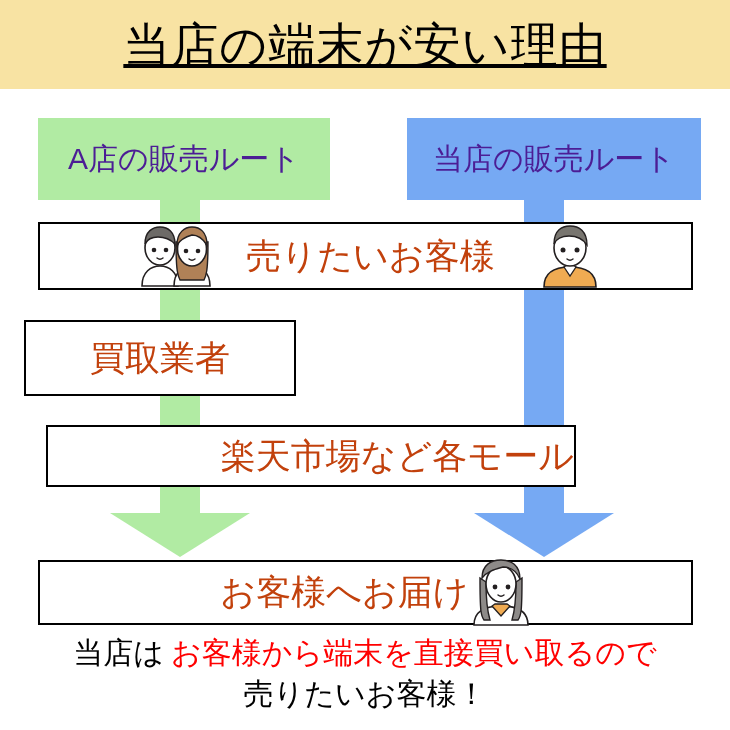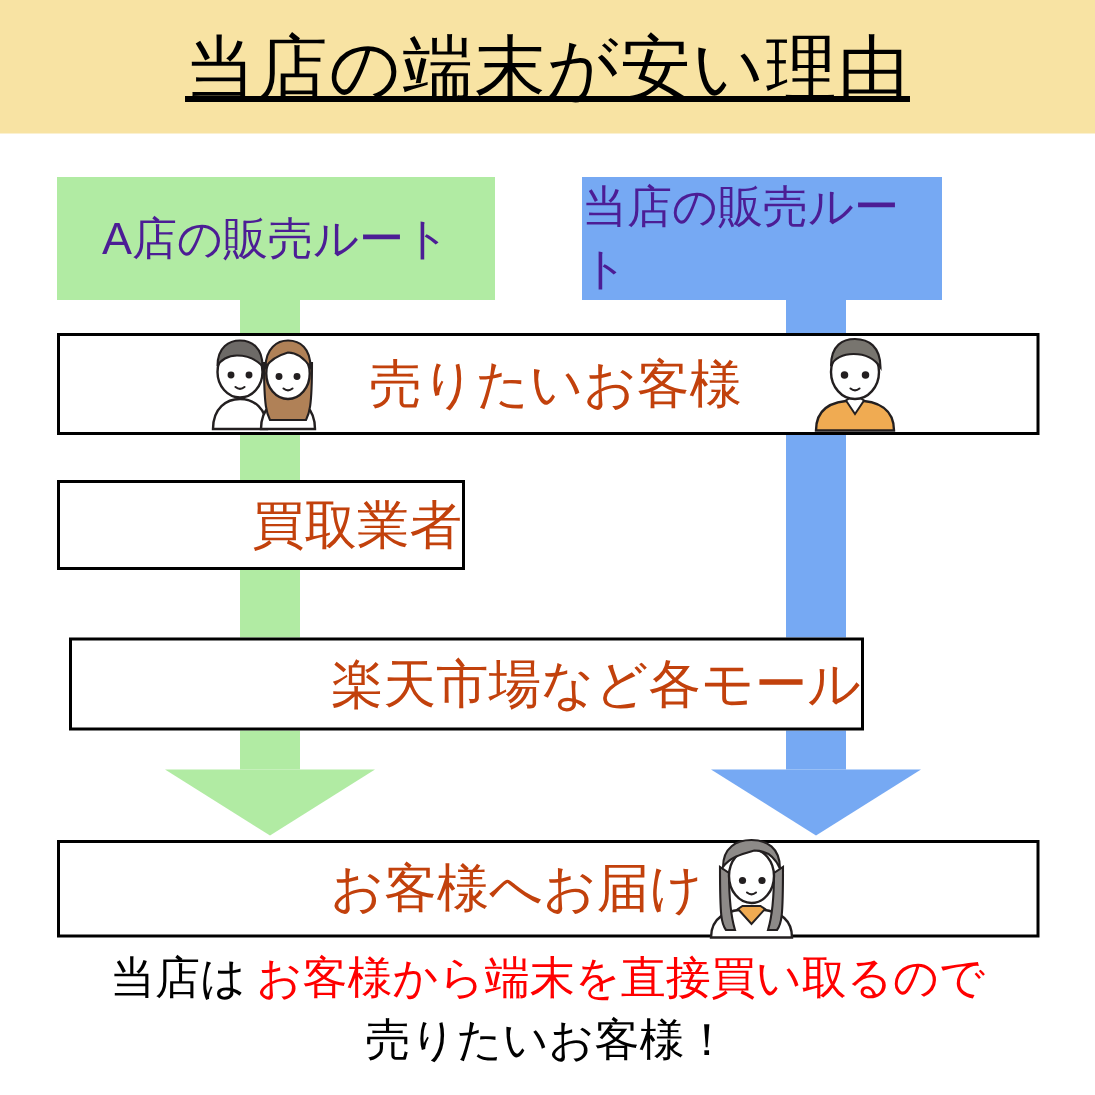--- a/index.html
+++ b/index.html
@@ -23,21 +23,21 @@
     font-weight:400;
   }
 
   
   .route-chip{
     position:absolute;height:82px;
     display:flex;align-items:center;justify-content:center;
     font-size:30px;color:#4c1d95;
   }
   .route-chip.green{left:38px;top:118px;width:292px;background:#b1eba3;}
-  .route-chip.blue{left:388px;top:118px;width:240px;background:#76a9f3;}
+  .route-chip.blue{left:407px;top:118px;width:294px;background:#76a9f3;}
 
   
   .shaft{position:absolute;}
   .shaft.green{left:160px;width:40px;background:#b1eba3;}
   .shaft.blue{left:524px;width:40px;background:#76a9f3;}
   .s-g1{top:199px;height:24px;}
   .s-g2{top:288px;height:33px;}
   .s-g3{top:379px;height:47px;}
   .s-g4{top:486px;height:27px;}
   .s-b1{top:199px;height:24px;}
@@ -54,22 +54,22 @@
   
   .pbox{
     position:absolute;background:#ffffff;border:2px solid #000;
     box-sizing:border-box;
     display:flex;align-items:center;
   }
   .pbox .label{font-size:35px;color:#c2410c;white-space:nowrap;}
 
   #box-customers{left:38px;top:222px;width:655px;height:68px;
     justify-content:center;gap:10px;}
-  #box-buyer{left:38px;top:320px;width:272px;height:60px;
-    justify-content:flex-end;}
+  #box-buyer{left:24px;top:320px;width:272px;height:76px;
+    justify-content:center;}
   #box-mall{left:46px;top:425px;width:530px;height:62px;
     justify-content:flex-end;}
   #box-delivery{left:38px;top:560px;width:655px;height:65px;
     justify-content:center;gap:14px;padding-left:32px;}
 
   
   .avatar{display:inline-block;vertical-align:middle;flex:none;}
   .av-pair{position:absolute;left:128px;top:224px;}
   .av-man{position:absolute;left:538px;top:224px;}
   .av-woman{position:absolute;left:470px;top:558px;}

